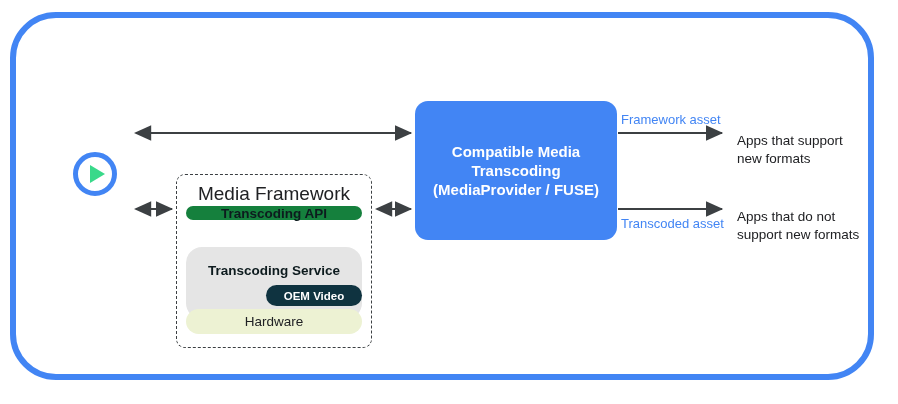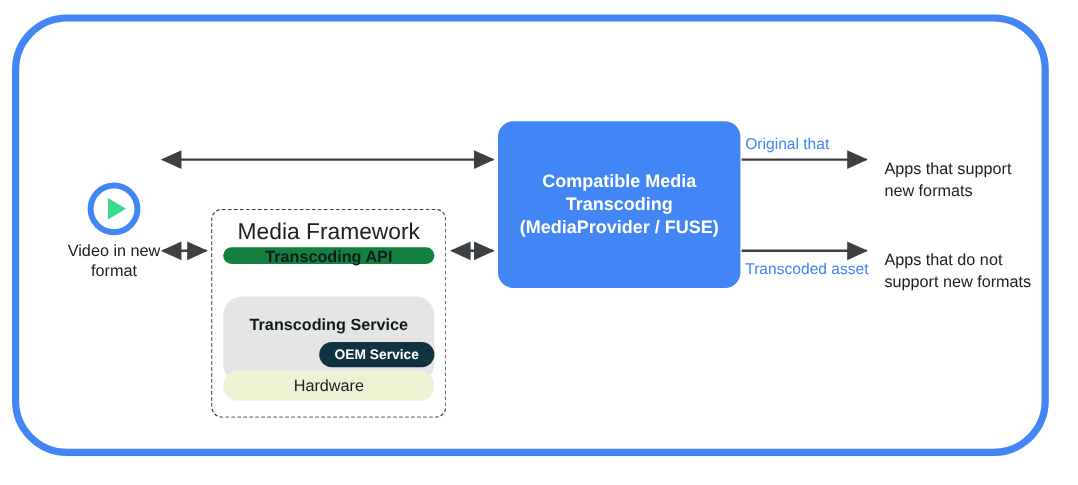--- a/index.html
+++ b/index.html
@@ -190,30 +190,27 @@
 <body>
 
 <div id="canvas">
 
   <div class="outer-frame"></div>
 
   <div class="video-icon">
     <div class="ring"></div>
     <div class="tri"></div>
   </div>
-  <div class="video-label">Video in
-new
-format</div>
 
   <div class="mf-box"></div>
   <div class="mf-title">Media Framework</div>
 
   <div class="stack-item api-box">Transcoding API</div>
   <div class="stack-item svc-box">Transcoding Service</div>
-  <div class="oem-pill">OEM Service</div>
+  <div class="oem-pill">OEM Video</div>
   <div class="stack-item hw-box">Hardware</div>
 
   <div class="cmt-box">
     <span>Compatible Media<br>Transcoding<br>(MediaProvider / FUSE)</span>
   </div>
 
   <svg class="arrow-layer" viewBox="0 0 898 404">
     <defs>
       <marker id="ahead" markerWidth="9" markerHeight="9" refX="8" refY="4.5" orient="auto">
         <path d="M0,0.6 L8.6,4.5 L0,8.4 z" fill="#3c4043"></path>
@@ -227,21 +224,21 @@
 
     <line x1="136" y1="209" x2="172" y2="209" stroke="#3c4043" stroke-width="2" marker-start="url(#atail)" marker-end="url(#ahead)"></line>
 
     <line x1="377" y1="209" x2="411" y2="209" stroke="#3c4043" stroke-width="2" marker-start="url(#atail)" marker-end="url(#ahead)"></line>
 
     <line x1="618" y1="133" x2="722" y2="133" stroke="#3c4043" stroke-width="2" marker-end="url(#ahead)"></line>
 
     <line x1="618" y1="209" x2="722" y2="209" stroke="#3c4043" stroke-width="2" marker-end="url(#ahead)"></line>
   </svg>
 
-  <div class="asset-label asset-original">Original that</div>
+  <div class="asset-label asset-original">Framework asset</div>
   <div class="asset-label asset-transcoded">Transcoded asset</div>
 
   <div class="apps-label apps-support">Apps that support
 new formats</div>
   <div class="apps-label apps-nosupport">Apps that do not
 support new formats</div>
 
 </div>
 
 </body></html>

